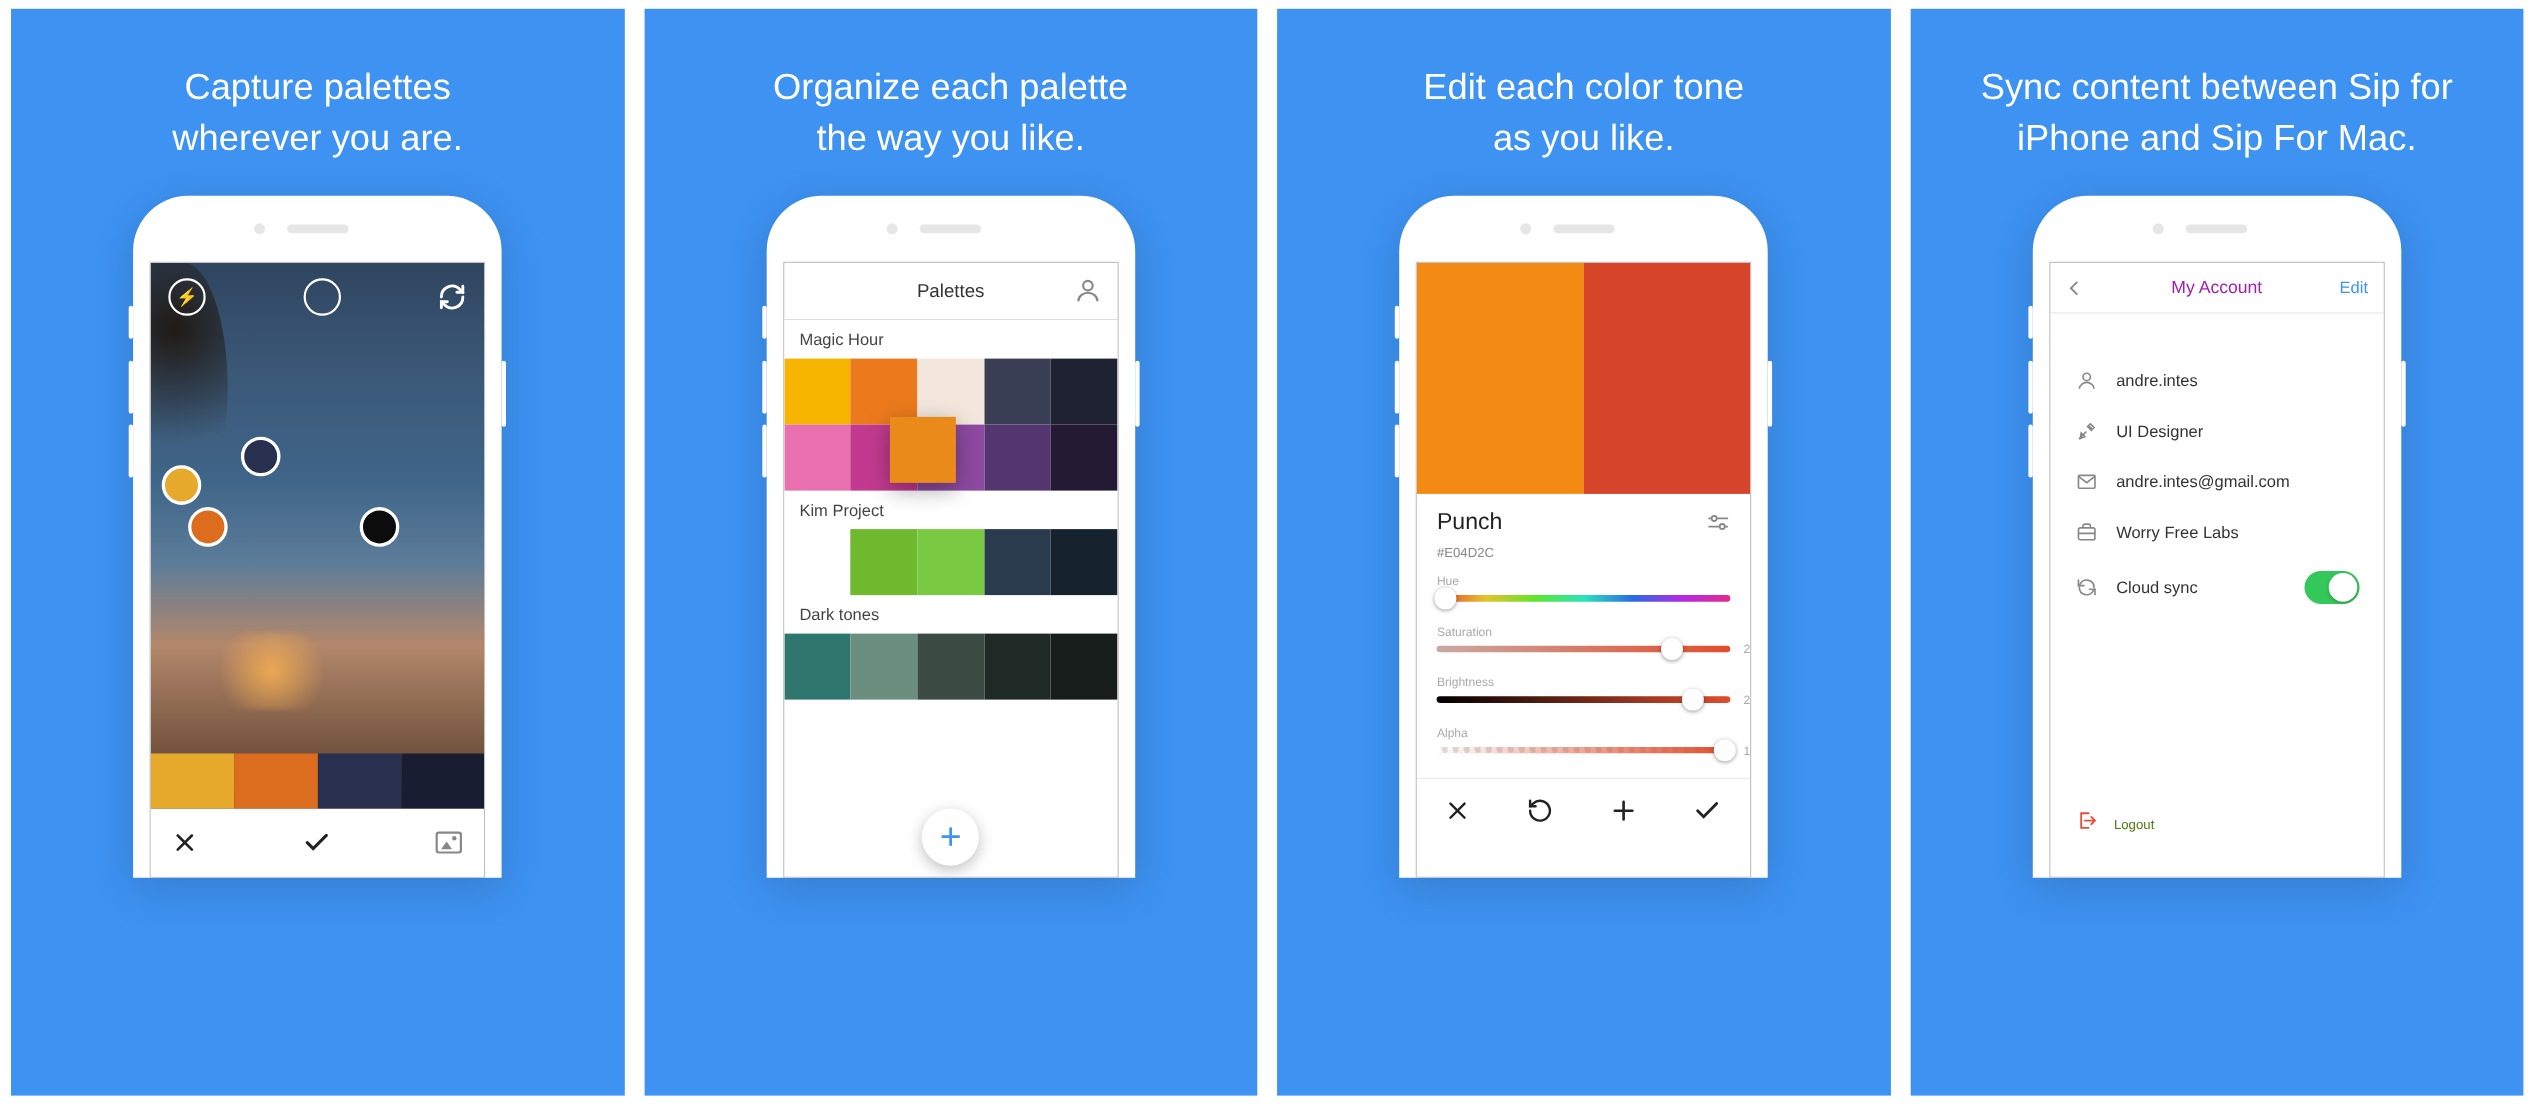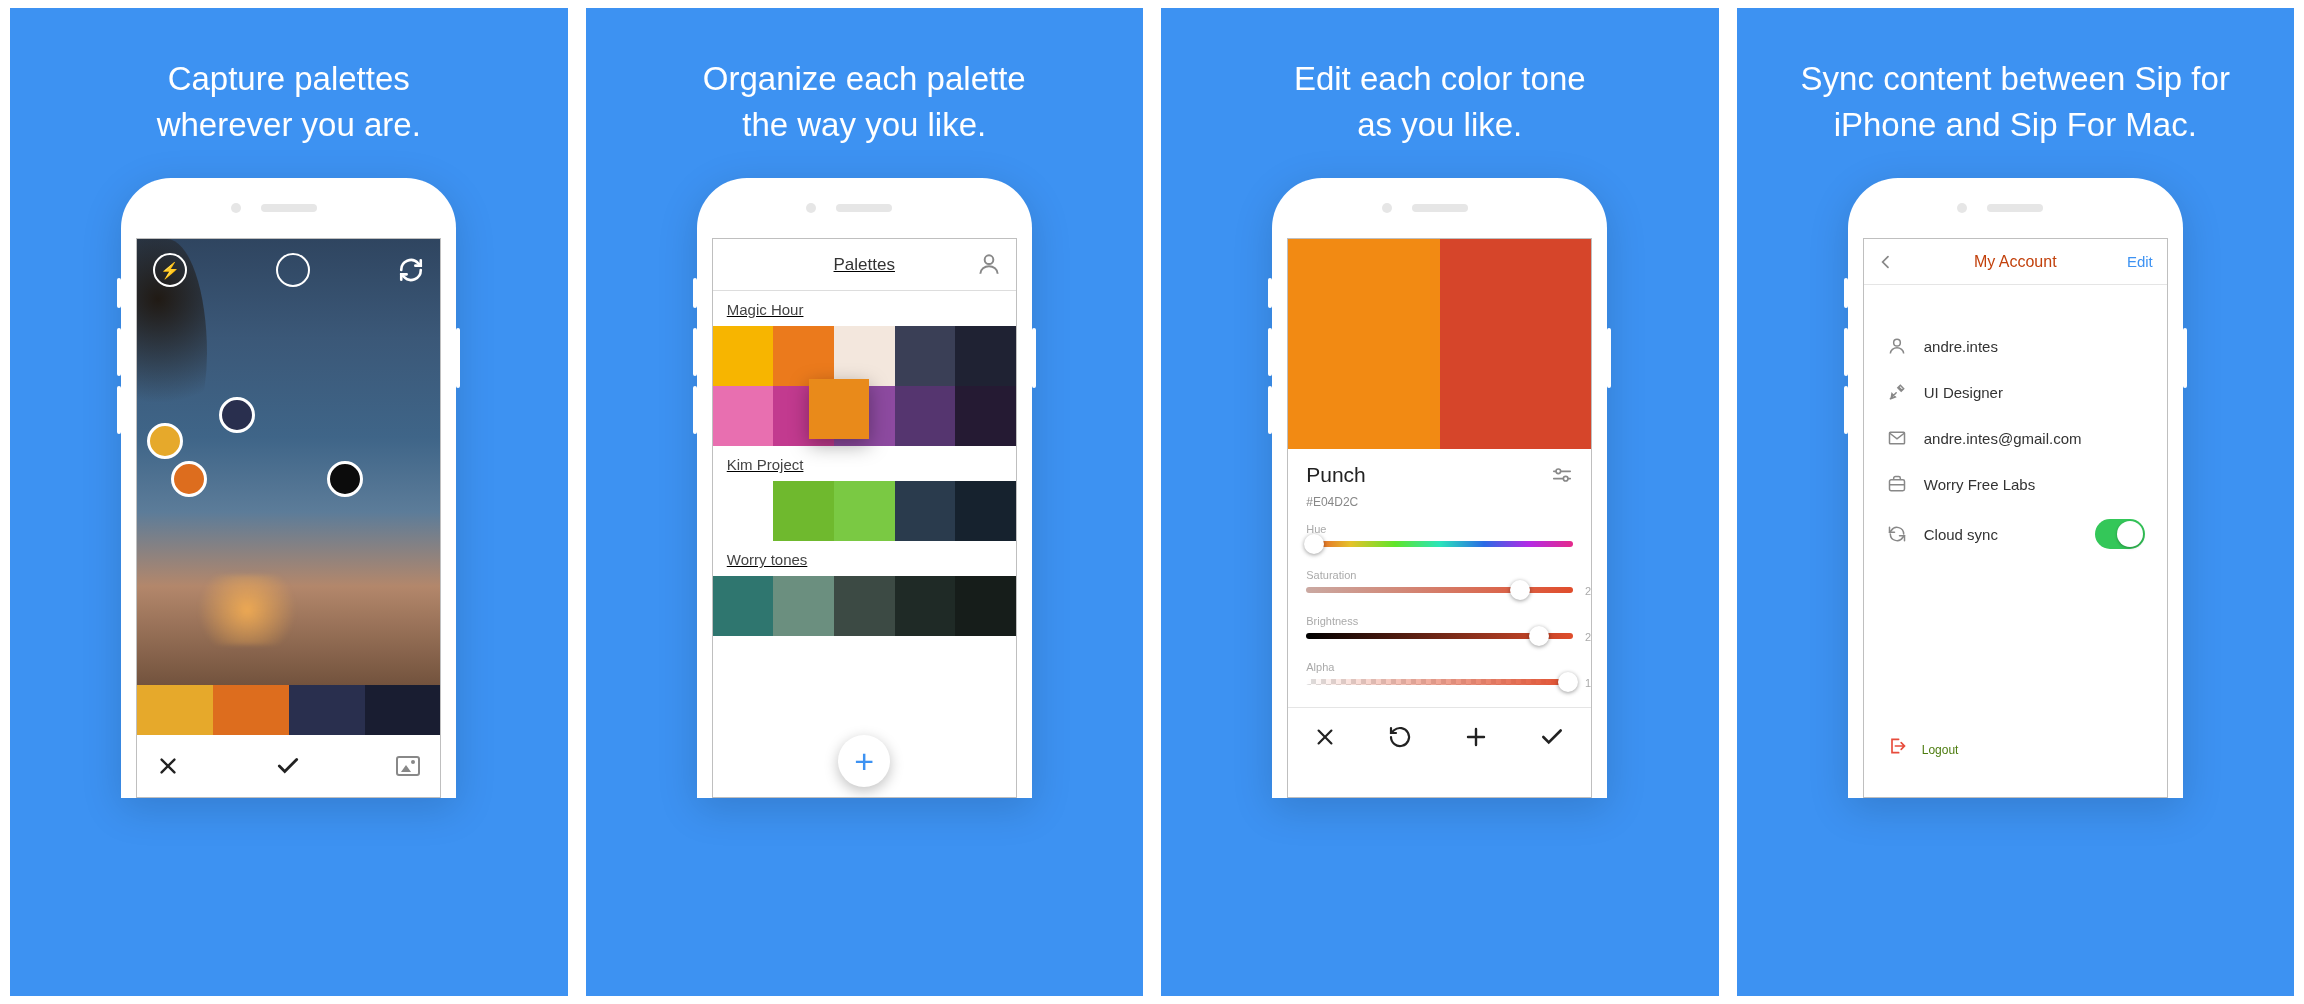--- a/index.html
+++ b/index.html
@@ -143,21 +143,21 @@
     width:20px; height:20px; background:#fff; border-radius:50%;
     box-shadow:0 1px 4px rgba(0,0,0,0.4);
   }
   .slider-value { position:absolute; right:-30px; top:-2px; font-size:11px; color:#aaa; width:26px; text-align:right; }
   .hue-track { background: linear-gradient(to right, #e5452a,#e5c22a,#60e52a,#2ae5ba,#2a6be5,#b32ae5,#e52a8b); }
   .editor-bottom { height:58px; border-top:1px solid #e5e5e5; display:flex; align-items:center; justify-content:space-around; }
   .editor-bottom .eic { color:#1a1a1a; font-size:24px; }
 
   
   .acct-header { height:46px; display:flex; align-items:center; justify-content:space-between; padding:0 14px; border-bottom:1px solid #e5e5e5; }
-  .acct-header .title { font-size:16px; color:#c2410c; position:absolute; left:0; right:0; text-align:center; pointer-events:none;}
+  .acct-header .title { font-size:16px; color:#a21caf; position:absolute; left:0; right:0; text-align:center; pointer-events:none;}
   .acct-header .back { color:#888; font-size:22px; }
   .acct-header .edit { color:#3d92f2; font-size:15px; font-weight:500;margin-left:36px; }
   .acct-body { padding: 38px 22px 0; flex:1; display:flex; flex-direction:column; }
   .acct-row { display:flex; align-items:center; gap:16px; padding:12px 0; font-size:15px; color:#333; }
   .acct-row .ico { width:22px; height:22px; display:flex; align-items:center; justify-content:center; color:#888; flex-shrink:0; }
   .toggle {
     margin-left:auto; width:50px; height:30px; border-radius:16px;
     background:#34c759; position:relative;
   }
   .toggle::after{content:"";position:absolute;right:2px;top:2px;width:26px;height:26px;background:#fff;border-radius:50%;box-shadow:0 1px 3px rgba(0,0,0,.3);}
@@ -224,21 +224,21 @@
 </div>
 
 <div class="panel">
   <div class="panel-caption">Organize each palette
 the way you like.</div>
   <div class="phone">
     <div class="side-btn side-l1"></div>
       <div class="side-btn side-l2"></div>
       <div class="side-btn side-l3"></div>
       <div class="side-btn side-r"></div>
-    <div class="screen" style="position:relative;text-decoration:underline;">
+    <div class="screen" style="position:relative;">
       <div class="palettes-header">
         <span>Palettes</span>
         <span class="user-ic">
           <svg width="26" height="26" viewBox="0 0 24 24" fill="none" stroke="#888" stroke-width="1.8">
               <circle cx="12" cy="8" r="4"></circle>
               <path d="M4 21c0-4 4-7 8-7s8 3 8 7"></path>
             </svg>
         </span>
       </div>
       <div style="flex:1;overflow:hidden;position:relative;">
@@ -265,21 +265,21 @@
           <div class="palette-title">Kim Project</div>
           <div class="palette-row">
               <div style="background:#ffffff"></div>
               <div style="background:#6fb92e"></div>
               <div style="background:#7ac943"></div>
               <div style="background:#2a3b4d"></div>
               <div style="background:#16222e"></div>
             </div>
         </div>
         <div class="palette-block">
-          <div class="palette-title">Worry tones</div>
+          <div class="palette-title">Dark tones</div>
           <div class="palette-row">
               <div style="background:#2f766f"></div>
               <div style="background:#6b8f7f"></div>
               <div style="background:#3c4a44"></div>
               <div style="background:#1f2a26"></div>
               <div style="background:#161d1a"></div>
             </div>
         </div>
         <div class="drag-chip" style="top:88px;left:96px;background:#e98a1a;"></div>
         <div class="fab">

